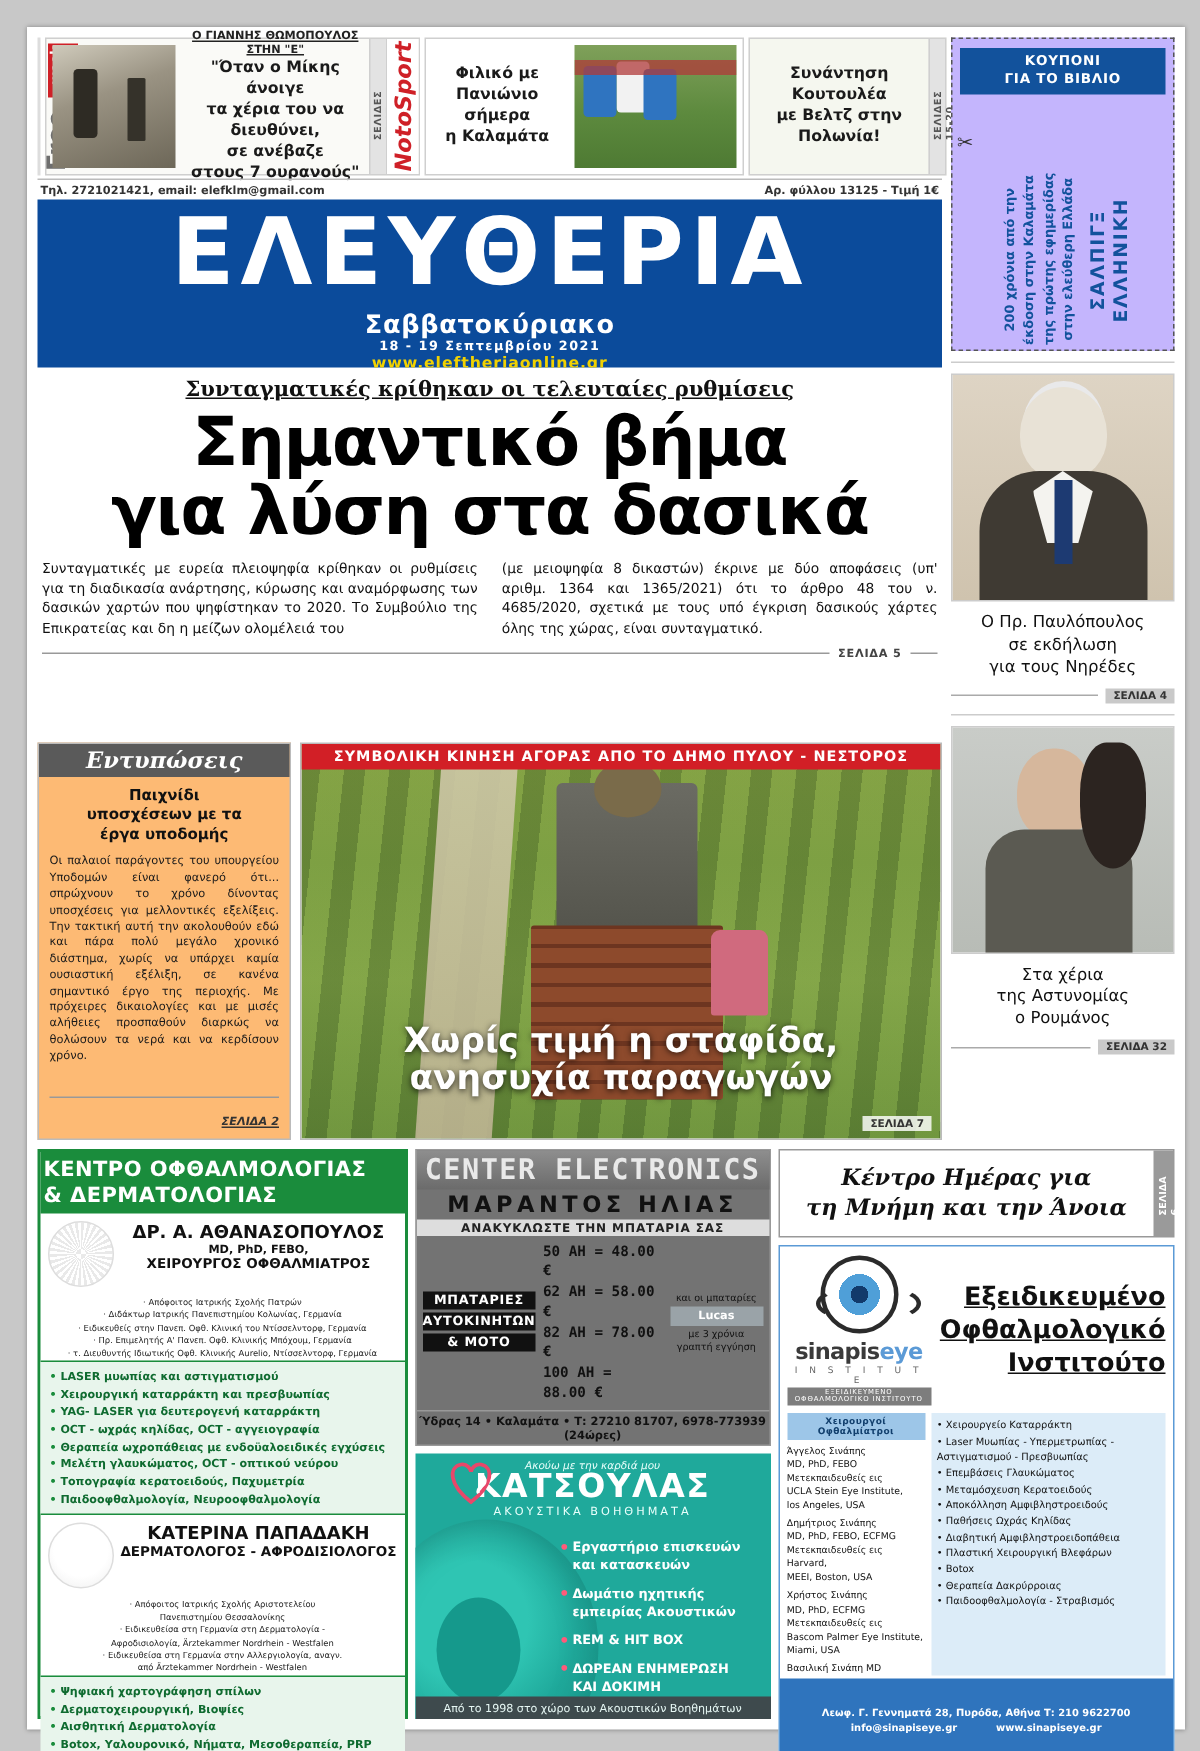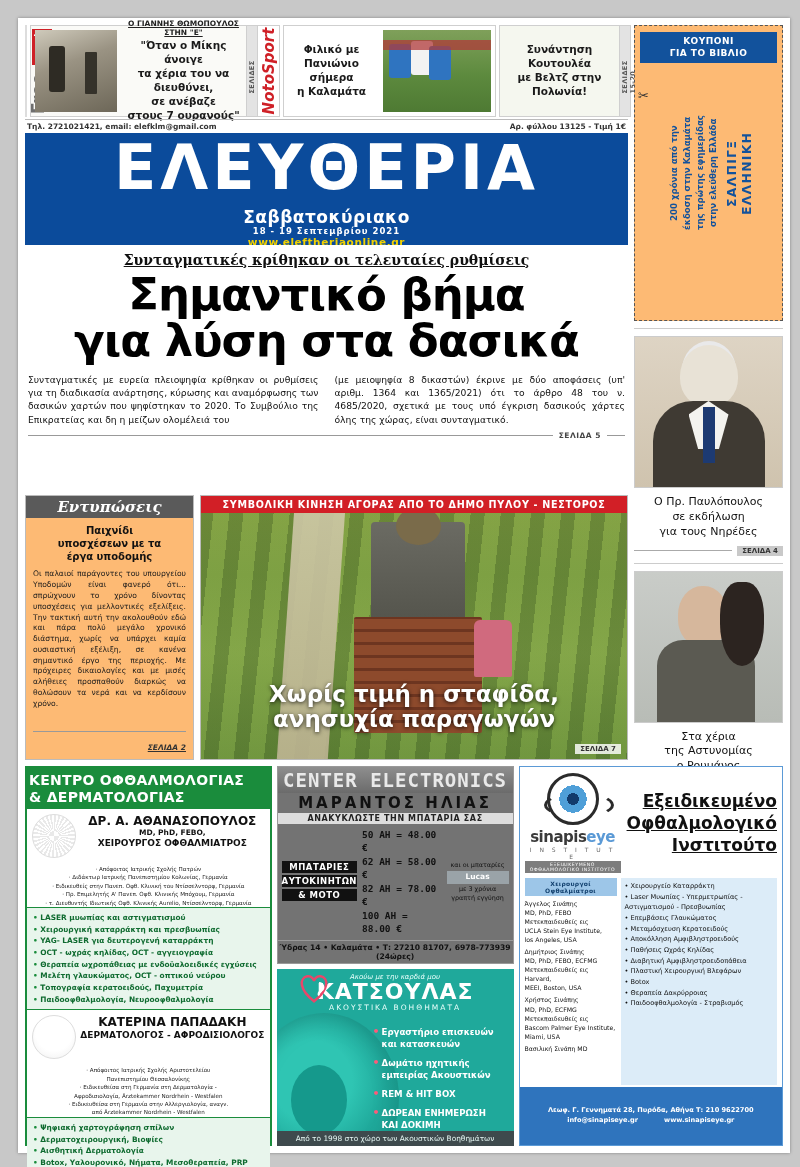--- a/index.html
+++ b/index.html
@@ -107,21 +107,21 @@
      background:repeating-linear-gradient(0deg,#8d4a2c 0 10px,#6d3520 10px 13px); border-radius:2px; }
   .bp-person { position:absolute; left:64%; top:47%; width:9%; height:22%;
      background:#d06a7e; border-radius:6px 6px 2px 2px; }
   .bp-cap { position:absolute; left:0; bottom:26px; width:100%; text-align:center; color:#fff;
      font-size:23px; font-weight:bold; line-height:1.12; text-shadow:0 1px 4px rgba(0,0,0,.75); z-index:3; }
   .bp-pg { position:absolute; right:6px; bottom:5px; background:rgba(255,255,255,.82); color:#333;
      font-size:7px; font-weight:bold; padding:1px 5px; z-index:3; }
 
   
   .rail { position:absolute; left:616px; top:7px; width:149px; }
-  .coupon { border:1px dashed #555; padding:6px 5px; height:296px; position:relative; background:#fdba74; }
+  .coupon { border:1px dashed #555; padding:6px 5px; height:209px; position:relative; background:#c4b5fd; }
   .coupon-hd { background:#12529c; color:#fff; text-align:center; font-weight:bold; font-size:9px;
      line-height:1.3; padding:4px 2px; letter-spacing:.5px; }
   .scissors { position:absolute; left:3px; top:62px; font-size:13px; color:#333; }
   .coupon-body { position:absolute; left:16px; top:74px; width:120px; height:146px; display:flex;
      flex-direction:row-reverse; justify-content:center; gap:4px; }
   .cb-title { writing-mode:vertical-rl; transform:rotate(180deg); color:#12529c; font-weight:bold;
      font-size:12.5px; letter-spacing:1.2px; text-align:center; }
   .cb-text { writing-mode:vertical-rl; transform:rotate(180deg); color:#12529c; font-weight:bold;
      font-size:8.6px; line-height:1.5; text-align:center; max-height:146px; }
 
@@ -509,20 +509,29 @@
         <div class="kat-addr">
           <div>Νέδοντος 83-84, ΚΑΛΑΜΑΤΑ 24133</div>
 
         </div>
         <div class="kat-foot">Από το 1998 στο χώρο των Ακουστικών Βοηθημάτων</div>
       </div>
     </div>
 
     <div class="adcol col3">
 
+      <div class="ki">
+        <div class="ki-txt">
+          <div>Κέντρο Ημέρας για</div>
+          <div>τη Μνήμη και την Άνοια</div>
+        </div>
+        <div class="ki-side">
+          <span>ΣΕΛΙΔΑ 6</span>
+        </div>
+      </div>
 
       <div class="sin">
         <div class="sin-top">
           <div class="sin-logo">
             <div class="sin-eye"></div>
             <div class="sin-wm"><b>sinapis</b><i>eye</i></div>
             <div class="sin-inst">I N S T I T U T E</div>
             <div class="sin-bar">ΕΞΕΙΔΙΚΕΥΜΕΝΟ ΟΦΘΑΛΜΟΛΟΓΙΚΟ ΙΝΣΤΙΤΟΥΤΟ</div>
           </div>
           <div class="sin-title" style="white-space:pre-line">Εξειδικευμένο

